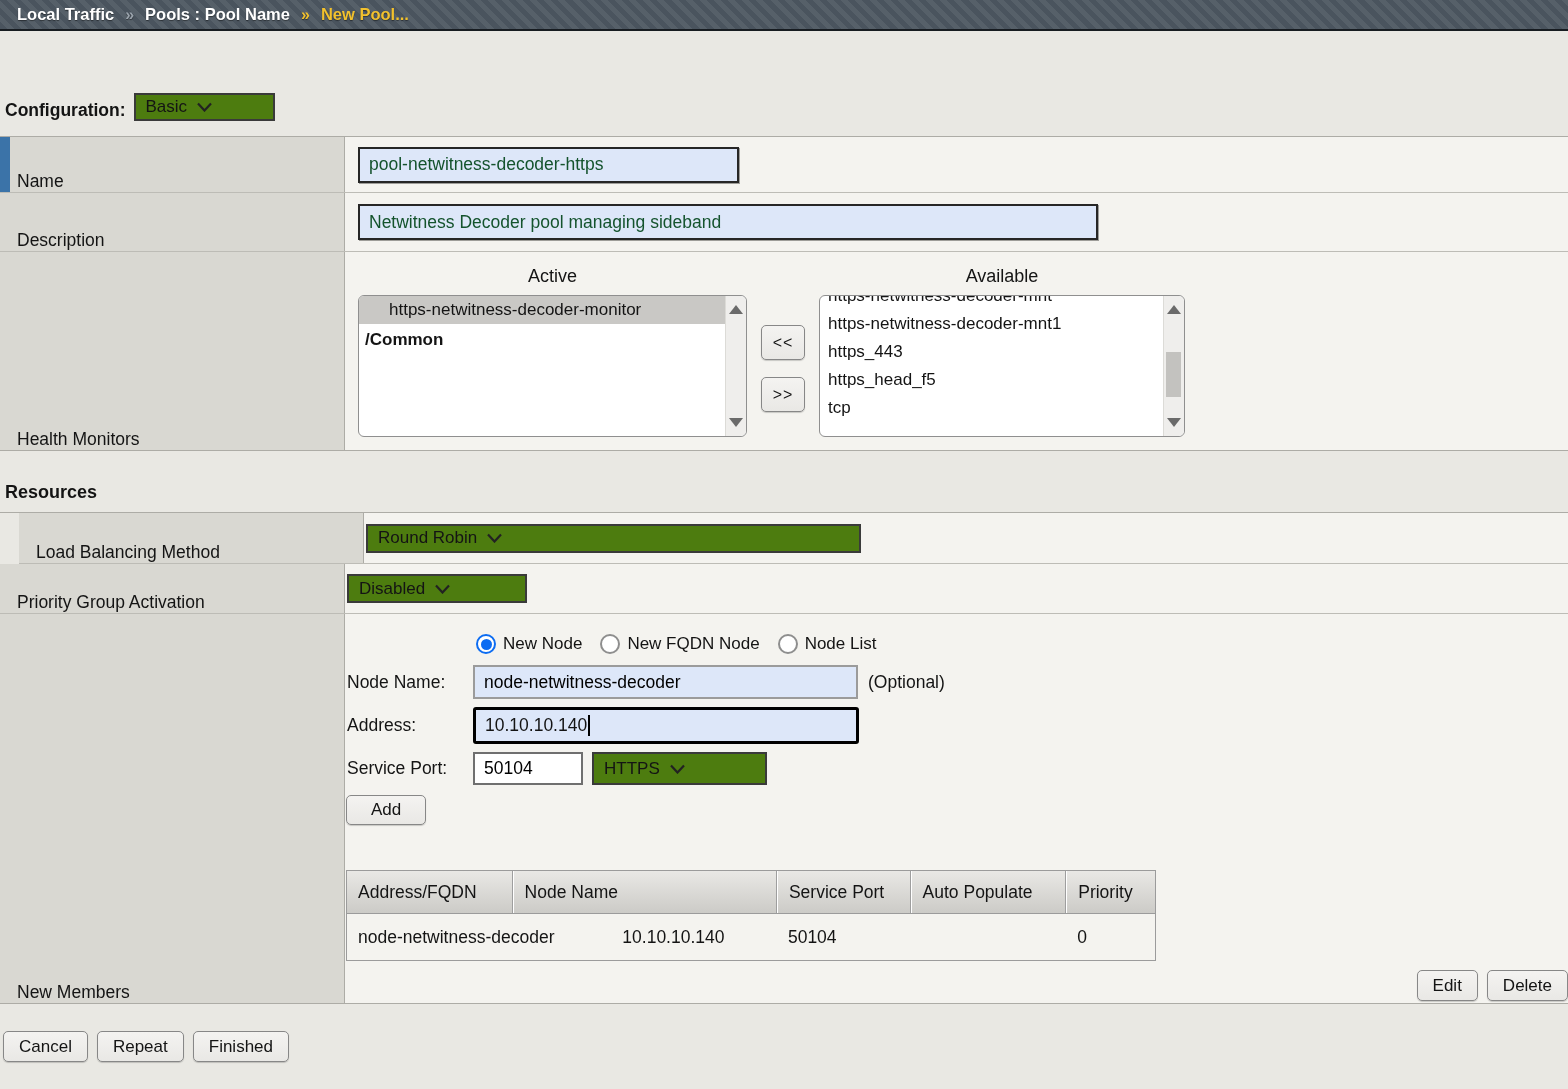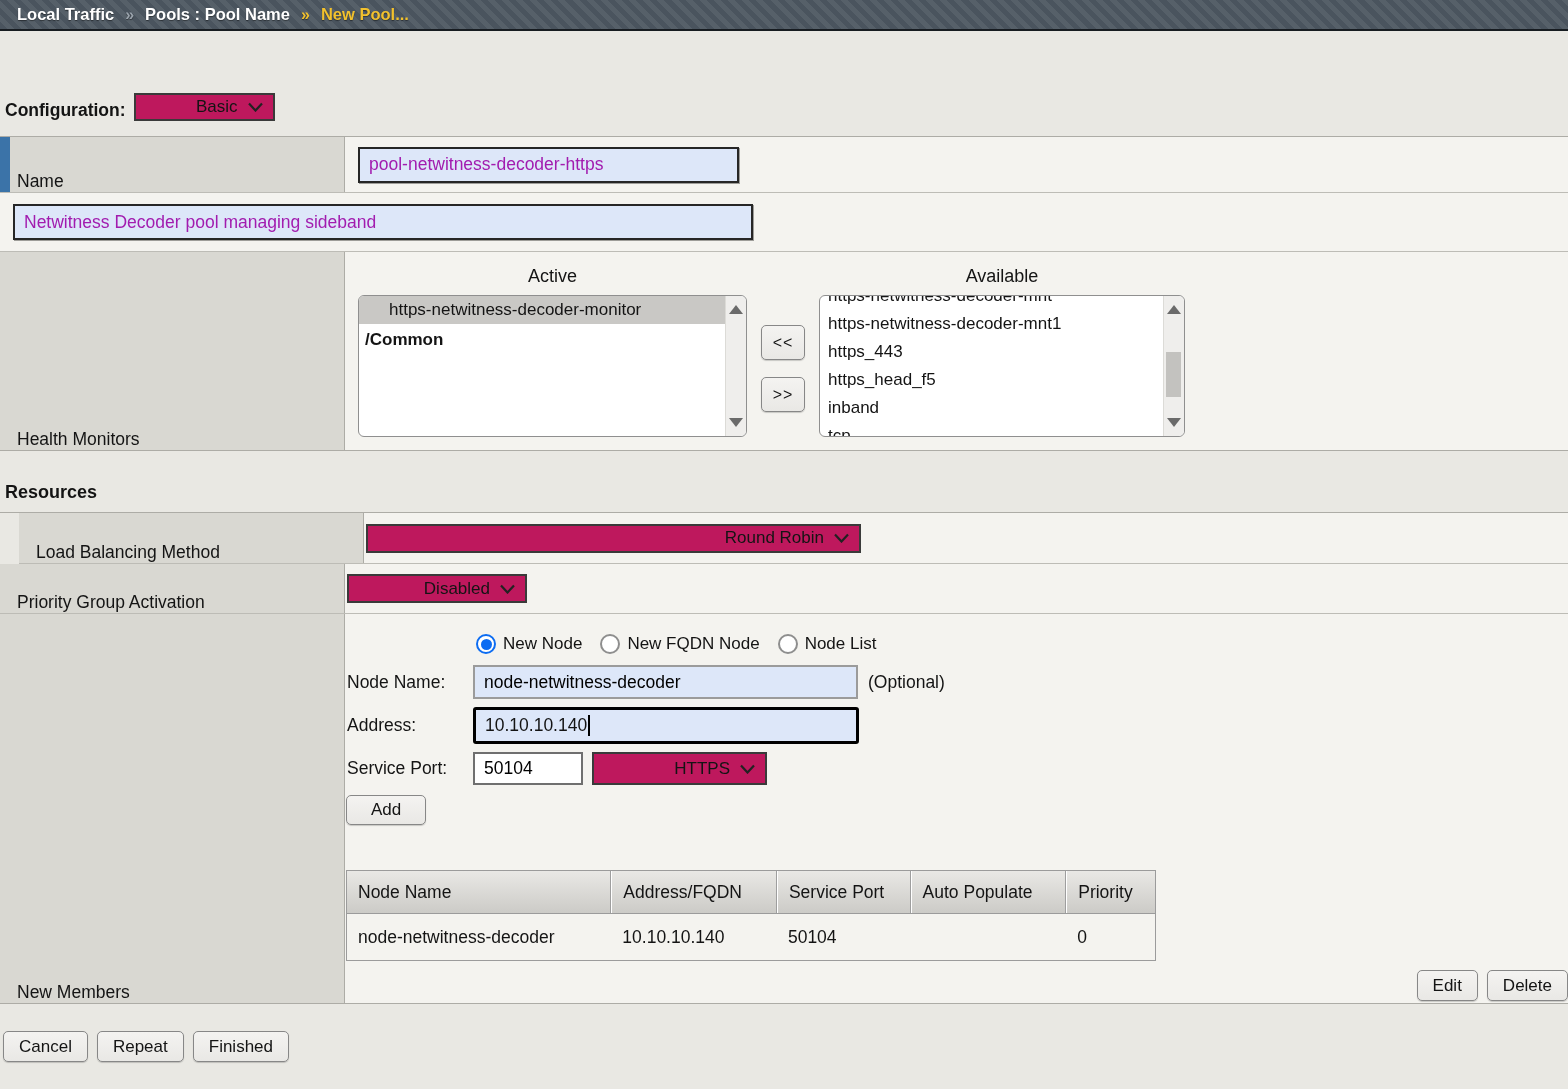--- a/index.html
+++ b/index.html
@@ -36,26 +36,26 @@
   .config-row {
     margin: 62px 0 0 5px;
     display: flex;
     align-items: center;
     height: 28px;
   }
   .config-row .cfg-label { font-weight: bold; font-size: 17.5px; align-self: flex-end; text-align: center; }
 
   
   .select {
-    background: #be185d;
+    background: #4d7c0f;
     border: 2px solid #3a3a3a;
     height: 28px;
     display: inline-flex;
     align-items: center;
-    justify-content: flex-end;
+    justify-content: flex-start;
     padding: 0 10px;
     cursor: default;
   }
   .select .chev { display: inline-flex; margin-left: 10px; }
 
   
   .ftable { border-top: 1px solid #adaca6; border-bottom: 1px solid #adaca6; }
   .frow { display: flex; border-bottom: 1px solid #bdbcb6; }
   .frow:last-child { border-bottom: none; }
   .fcell-label {
@@ -87,21 +87,21 @@
   .row-desc { height: 59px; }
   .row-hm   { height: 198px; }
 
   .text-input {
     background: #dde7f9;
     border: 2px solid #262626;
     box-shadow: 1px 1px 0 #9e9d99;
     height: 36px;
     font-family: "Liberation Sans", sans-serif;
     font-size: 17.5px;
-    color: #a21caf;
+    color: #14532d;
     padding: 0 9px;
   }
   .row-name .text-input { width: 381px; margin-left: 13px; }
   .row-desc .text-input { width: 740px; margin-left: 13px; }
 
   
   .row-hm .fcell-content { align-items: flex-start; padding-top: 14px; }
   .hm-col { display: flex; flex-direction: column; }
   .hm-col.active { width: 389px; margin-left: 13px; }
   .hm-col.avail  { width: 366px; }
@@ -276,20 +276,23 @@
     <div class="fcell-label">
       <div class="req-bar"></div>
       <span>Name</span>
     </div>
     <div class="fcell-content">
       <input class="text-input" value="pool-netwitness-decoder-https" style="">
     </div>
   </div>
 
   <div class="frow row-desc">
+    <div class="fcell-label">
+      <span>Description</span>
+    </div>
     <div class="fcell-content">
       <input class="text-input" value="Netwitness Decoder pool managing sideband" style="">
     </div>
   </div>
 
   <div class="frow row-hm">
     <div class="fcell-label">
       <span>Health Monitors</span>
     </div>
     <div class="fcell-content">
@@ -313,21 +316,20 @@
 
       <div class="hm-col avail">
         <div class="hm-list-title">Available</div>
         <div class="listbox">
           <div class="avail-items">
             <div class="inner">
               <div class="lb-item">https-netwitness-decoder-mnt</div>
               <div class="lb-item">https-netwitness-decoder-mnt1</div>
               <div class="lb-item">https_443</div>
               <div class="lb-item">https_head_f5</div>
-              <div class="lb-item">inband</div>
               <div class="lb-item">tcp</div>
             </div>
           </div>
           <div class="sbar">
             <div class="arr-up"></div>
             <div class="thumb"></div>
             <div class="arr-dn"></div>
           </div>
         </div>
       </div>
@@ -419,22 +421,22 @@
           </span>
         </div>
       </div>
 
       <div class="add-line">
         <button class="btn add">Add</button>
       </div>
 
       <div class="mtable">
         <div class="mhead">
+          <div class="hcell c1">Address/FQDN</div>
           <div class="hcell c0">Node Name</div>
-          <div class="hcell c1">Address/FQDN</div>
           <div class="hcell c2">Service Port</div>
           <div class="hcell c3">Auto Populate</div>
           <div class="hcell c4">Priority</div>
         </div>
         <div class="mrow">
           <div class="mcell c0">node-netwitness-decoder</div>
           <div class="mcell c1">10.10.10.140</div>
           <div class="mcell c2">50104</div>
           <div class="mcell c3"></div>
           <div class="mcell c4">0</div>

